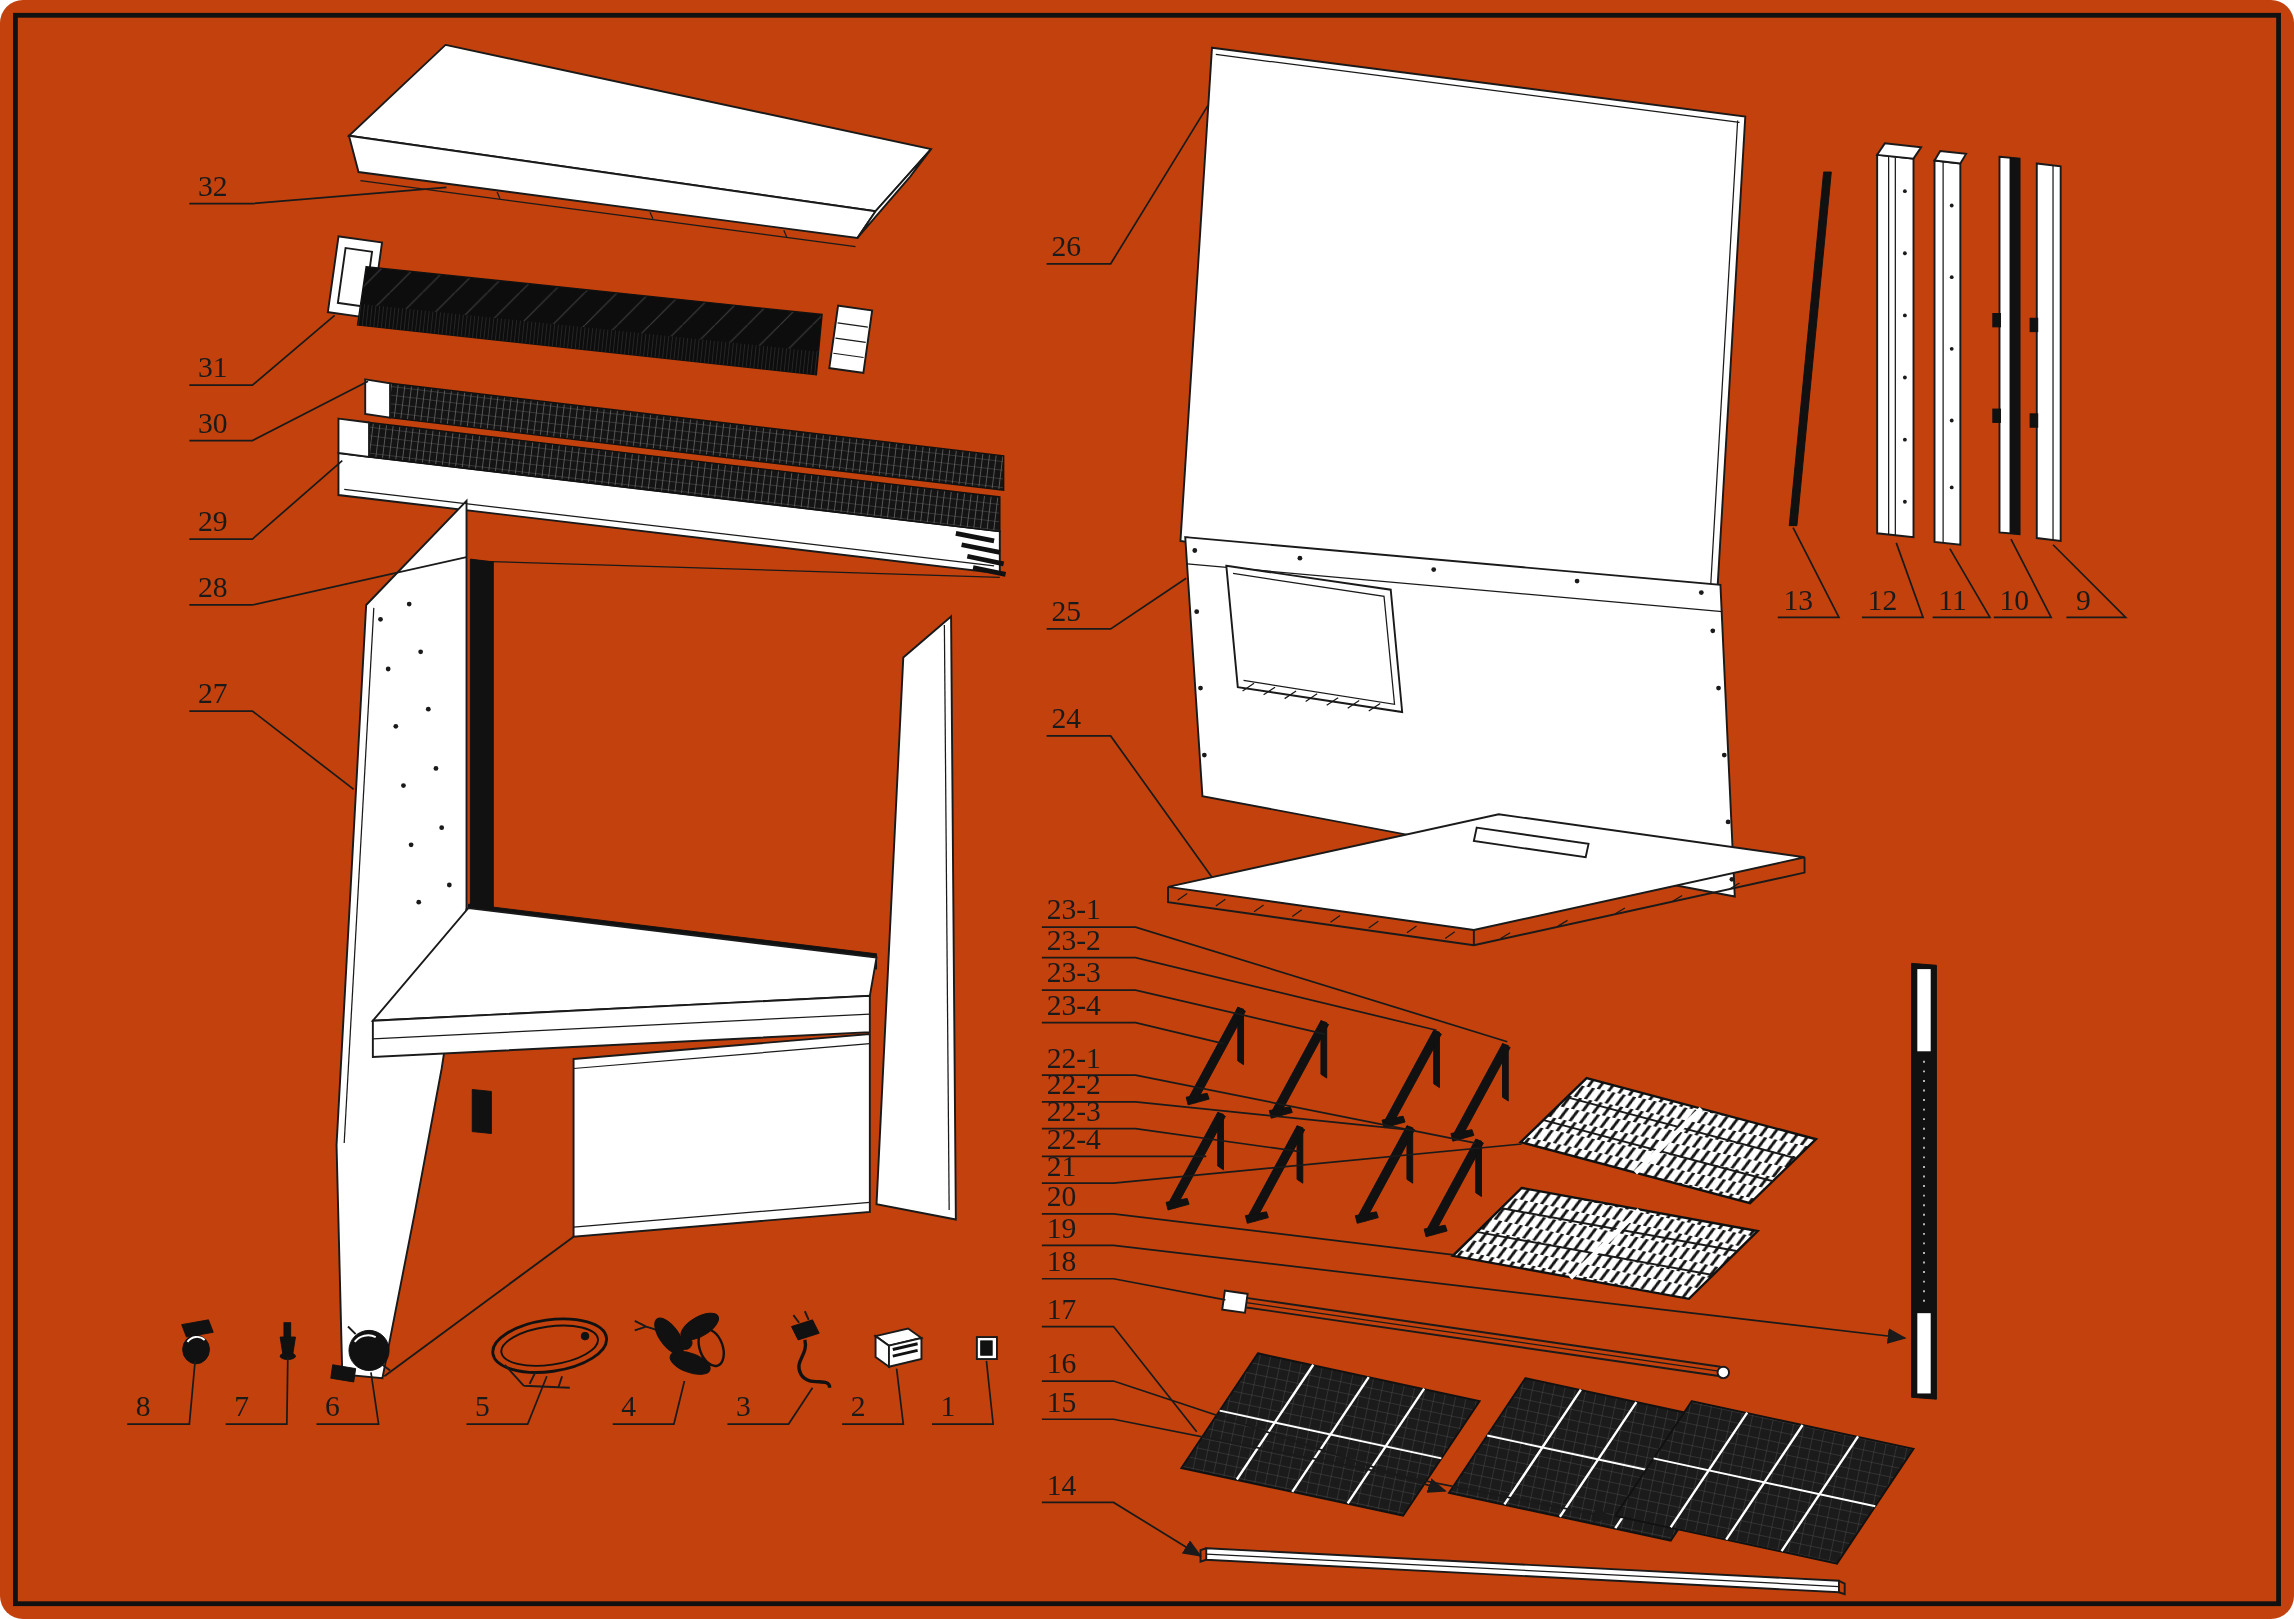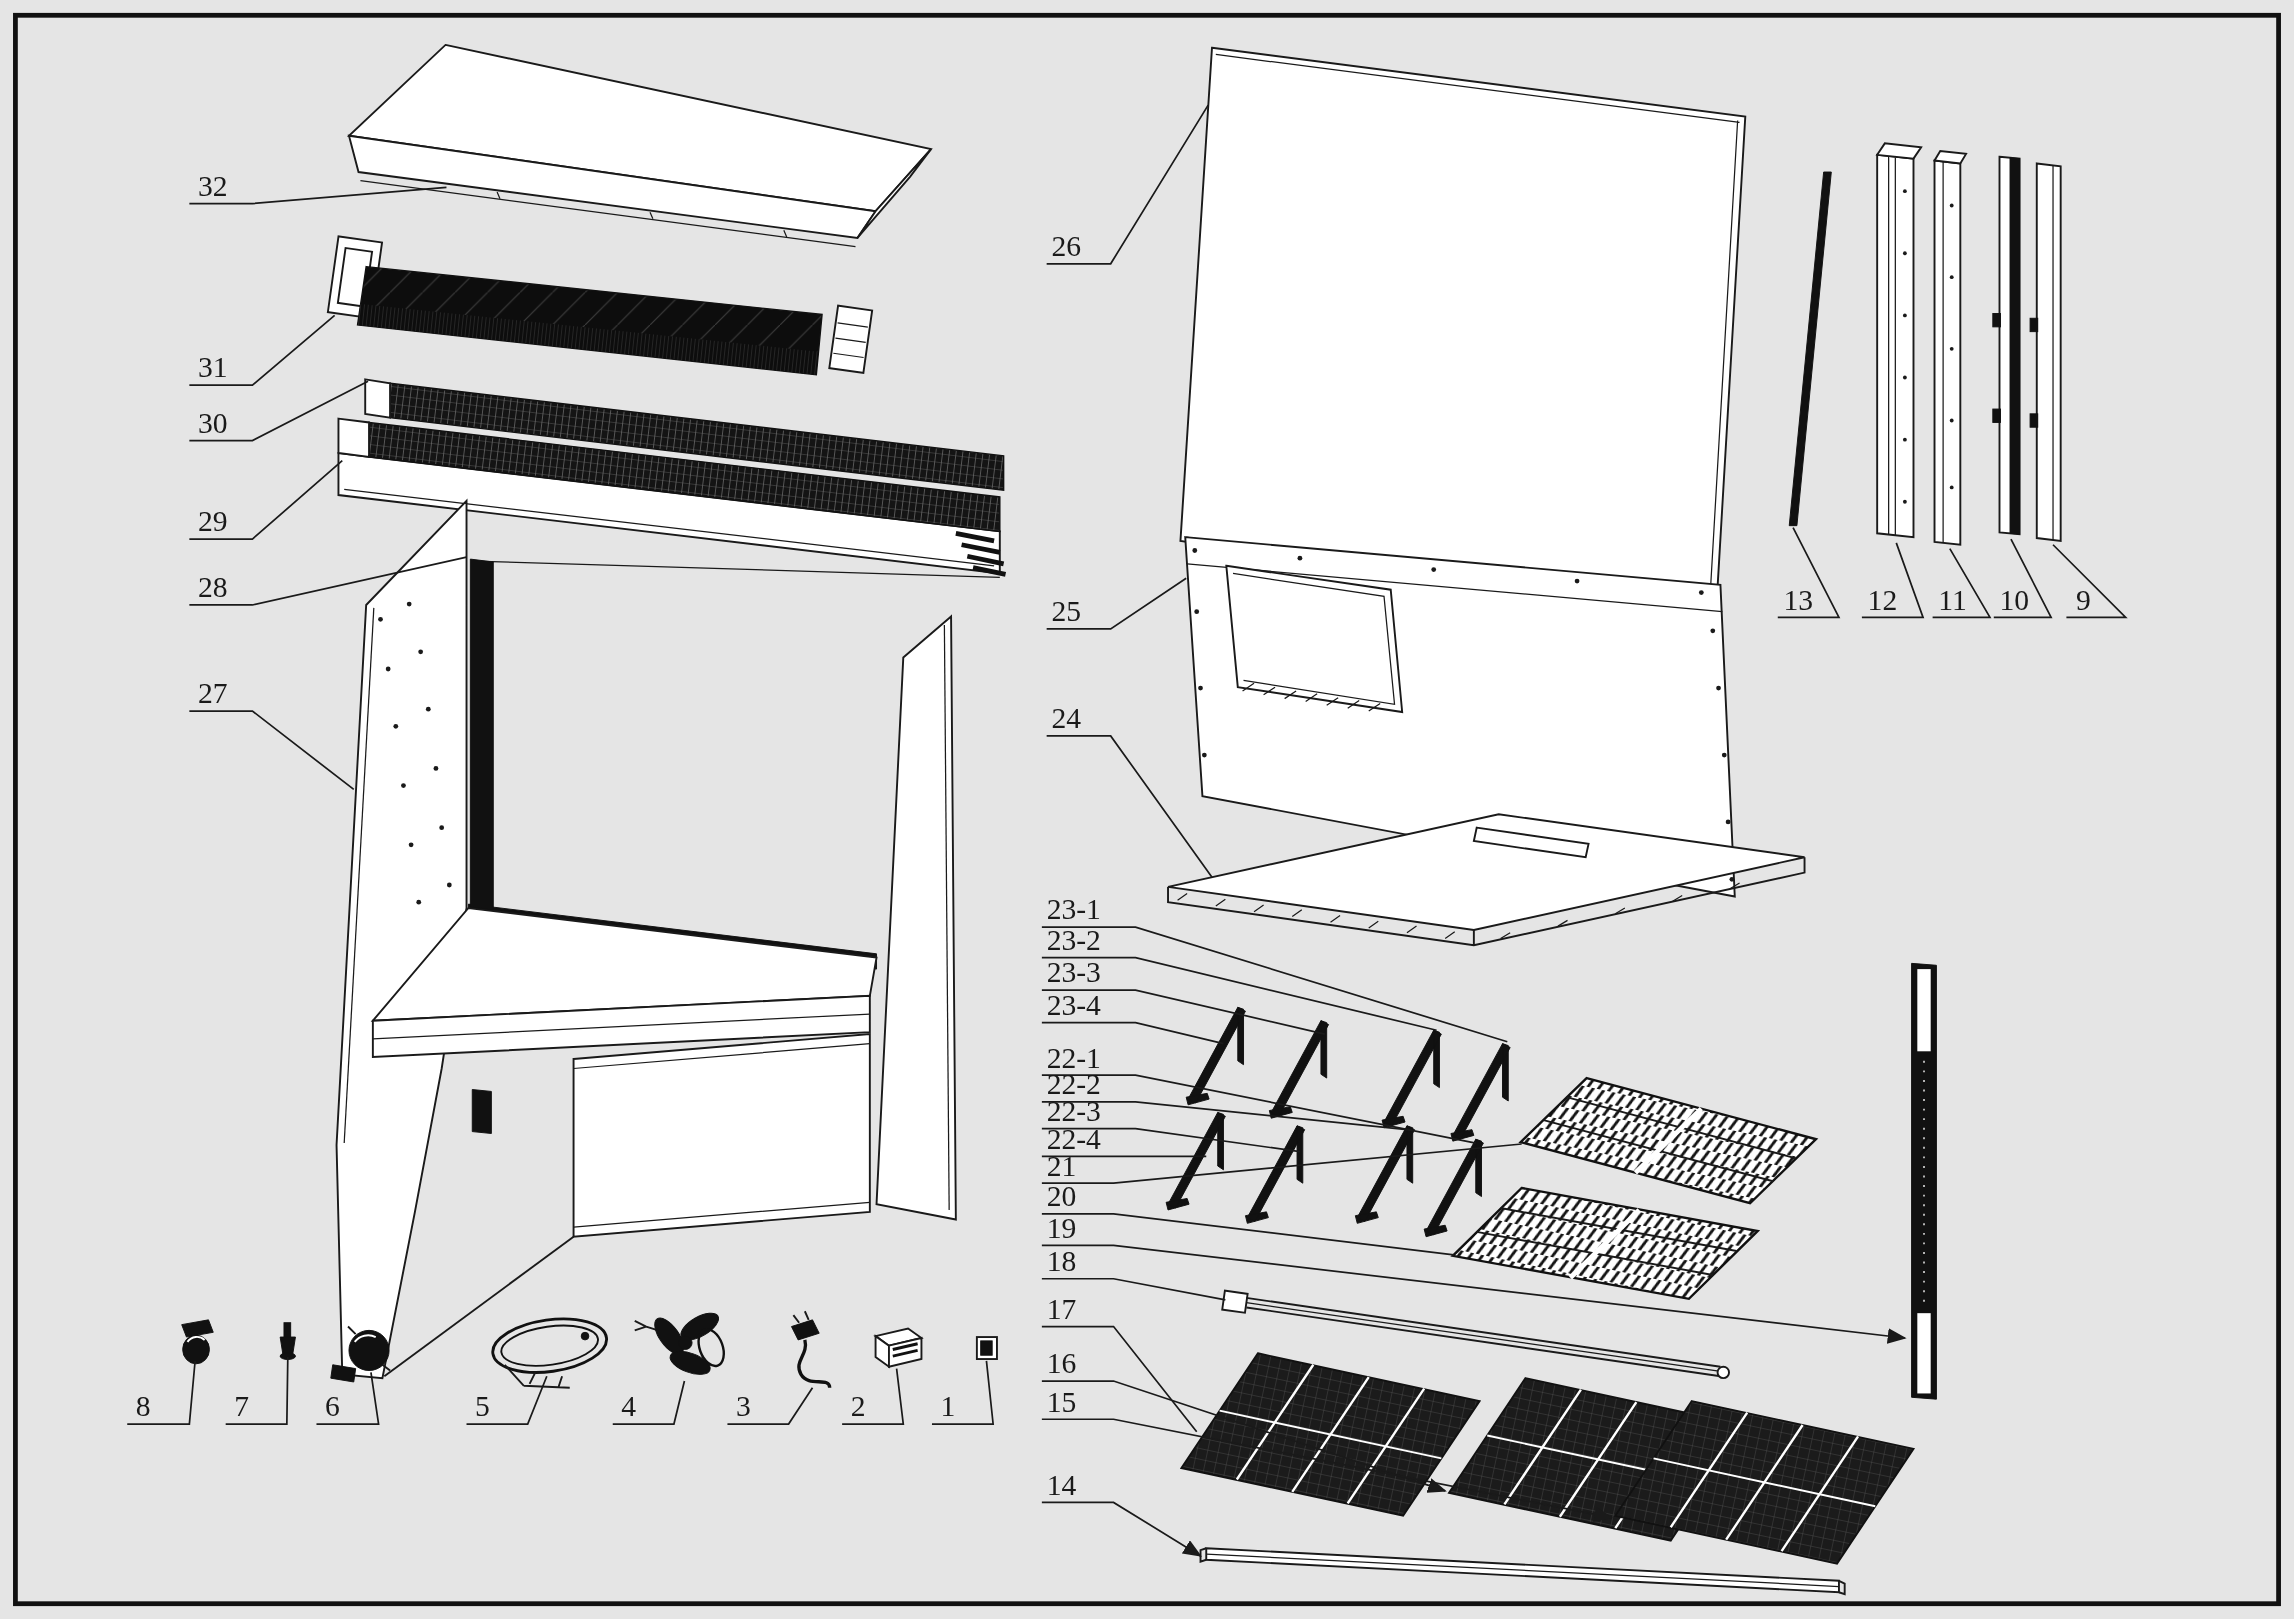--- a/index.html
+++ b/index.html
@@ -1,17 +1,17 @@
 <!DOCTYPE html>
 <html><head>
 <meta charset="utf-8">
 <style>
   html,body{margin:0;padding:0;background:#ffffff;}
-  .page{position:relative;width:2294px;height:1619px;background:#e5e5e5;
-        font-family:"Liberation Serif","DejaVu Serif",serif;}
+  .page{position:relative;width:2294px;height:1619px;background:#c2410c;
+        font-family:"Liberation Serif","DejaVu Serif",serif;border-radius:23px;}
   svg{display:block;}
   .lbl{font-family:"Liberation Serif","DejaVu Serif",serif;font-size:31px;fill:#1a1a1a;}
   .ln{stroke:#1a1a1a;stroke-width:2;fill:none;}
   .thin{stroke:#1a1a1a;stroke-width:1.3;fill:none;}
   .wt{fill:#ffffff;stroke:#1a1a1a;stroke-width:2;}
   .bk{fill:#111111;stroke:#111111;stroke-width:1;}
   .leader{stroke:#1a1a1a;stroke-width:1.8;fill:none;}
 </style>
 </head>
 <body>

